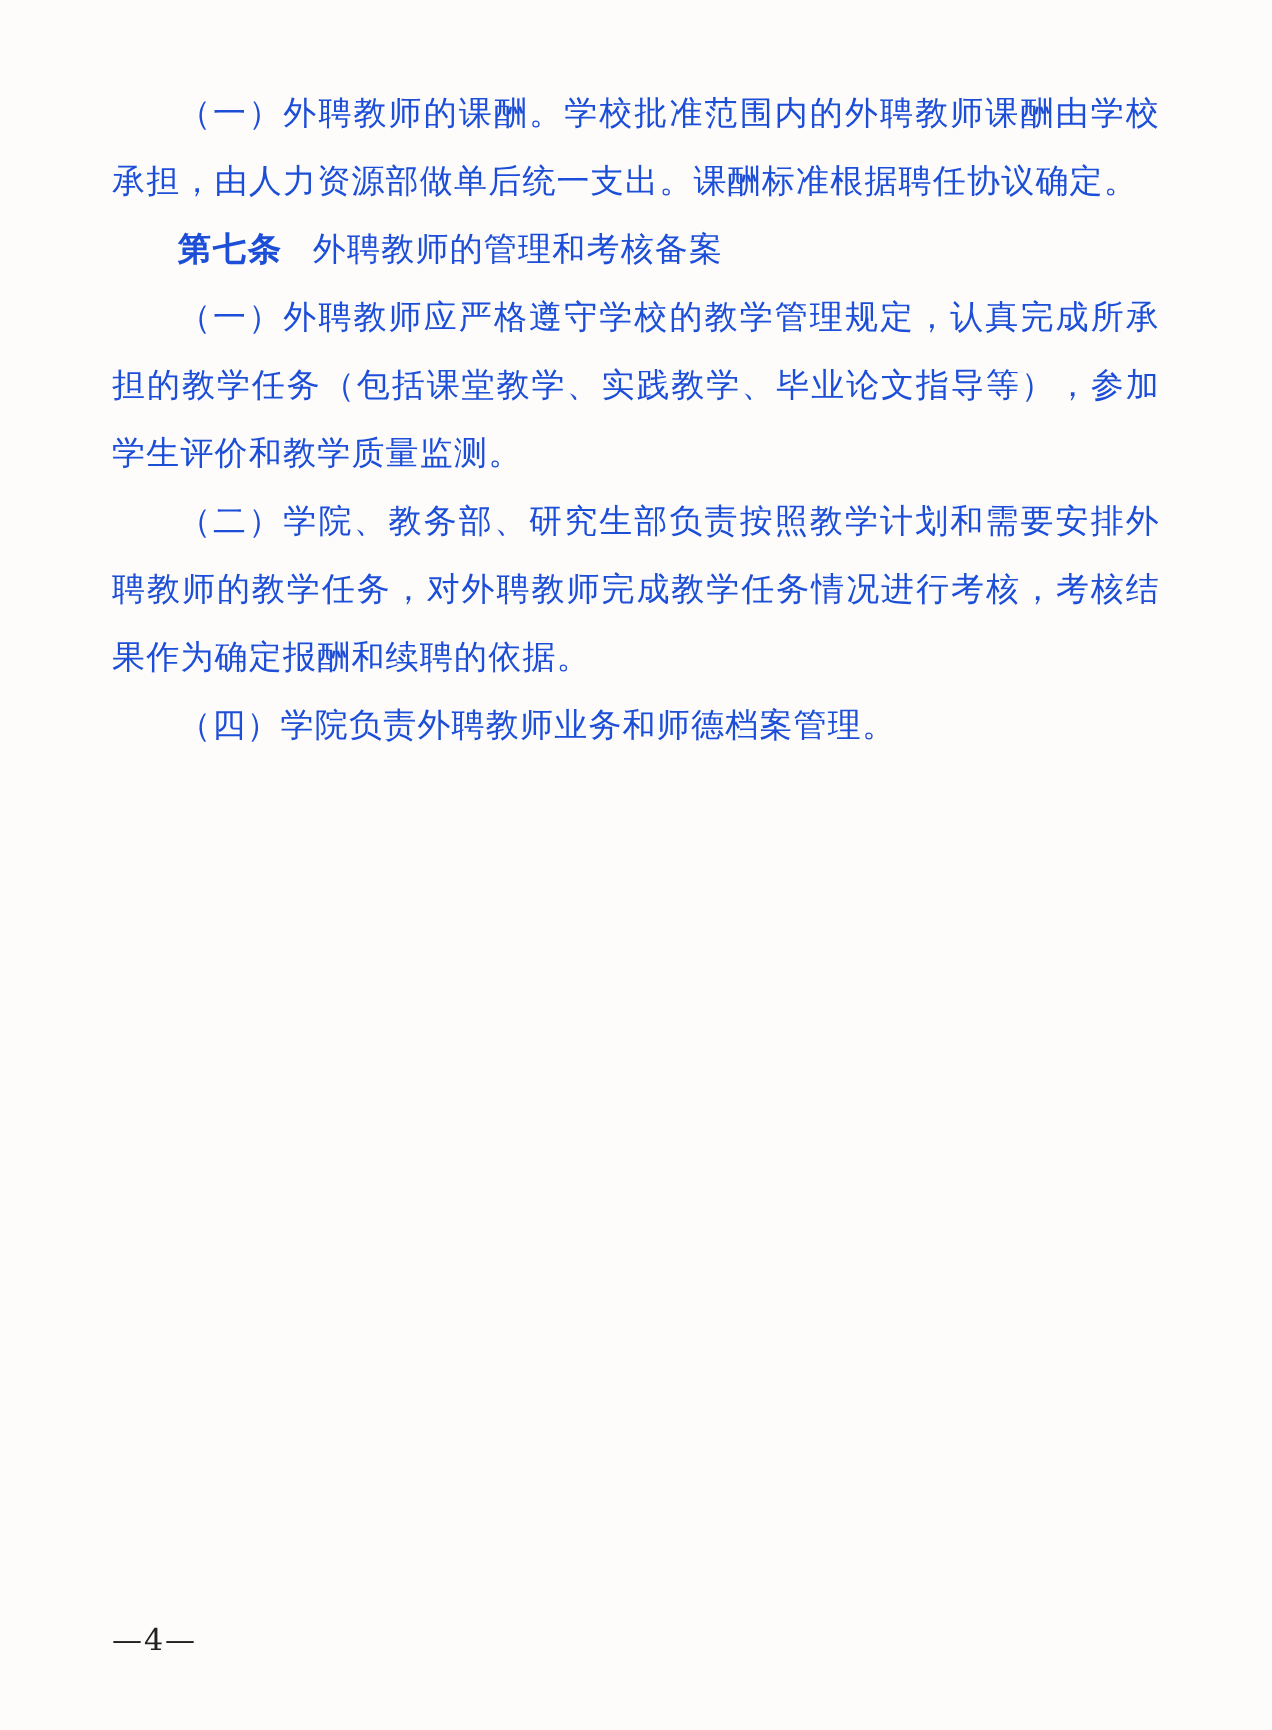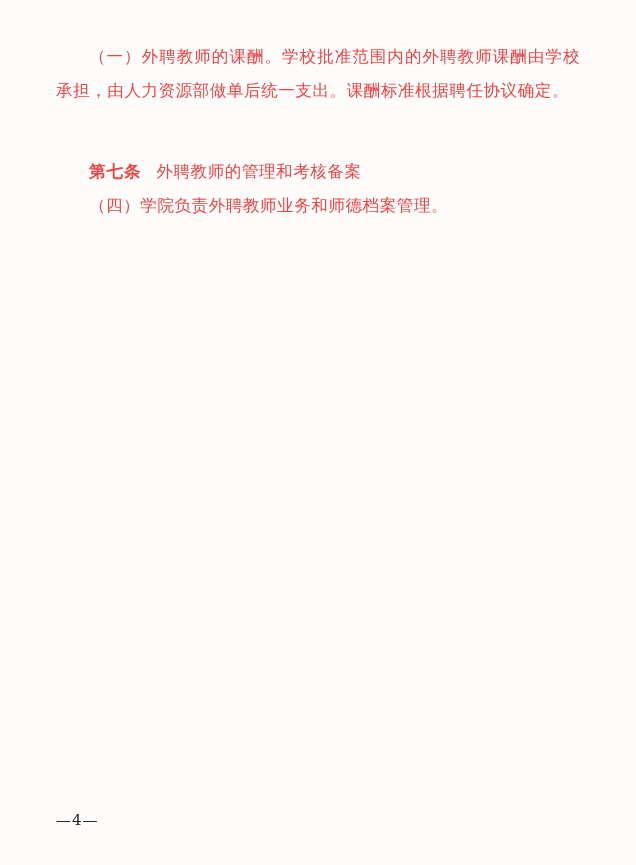--- a/index.html
+++ b/index.html
@@ -19,32 +19,31 @@
     width: 636px;
     height: 865px;
     box-sizing: border-box;
     padding: 40px 56px 0 56px;
     background: #fdfcfa;
   }
   .doc-body {
     font-size: 16.5px;
     line-height: 2.06;
     letter-spacing: 0.6px;
-    color: #ef4444;
+    color: #1d4ed8;
     text-align: justify;
     text-justify: inter-ideograph;
   }
   .para {
     margin: 0;
     text-indent: 2em;
     white-space: normal;
   }
   .para.heading {
     text-indent: 2em;
-    margin-top: 47px;
   }
   .para.heading .art-no {
     font-weight: bold;
     letter-spacing: 1px;
   }
   .para.heading .art-title {
     margin-left: 0.55em;
   }
   .footer {
     position: absolute;
@@ -62,21 +61,23 @@
   <div class="doc-body">
 
     <p class="para">（一）外聘教师的课酬。学校批准范围内的外聘教师课酬由学校承担，由人力资源部做单后统一支出。课酬标准根据聘任协议确定。</p>
 
 
     <p class="para heading">
       <span class="art-no">第七条</span>
       <span class="art-title">外聘教师的管理和考核备案</span>
     </p>
 
+    <p class="para">（一）外聘教师应严格遵守学校的教学管理规定，认真完成所承担的教学任务（包括课堂教学、实践教学、毕业论文指导等），参加学生评价和教学质量监测。</p>
 
+    <p class="para">（二）学院、教务部、研究生部负责按照教学计划和需要安排外聘教师的教学任务，对外聘教师完成教学任务情况进行考核，考核结果作为确定报酬和续聘的依据。</p>
 
 
     <p class="para">（四）学院负责外聘教师业务和师德档案管理。</p>
 
 
 
   </div>
 
   <div class="footer">—4—</div>
 </div>

